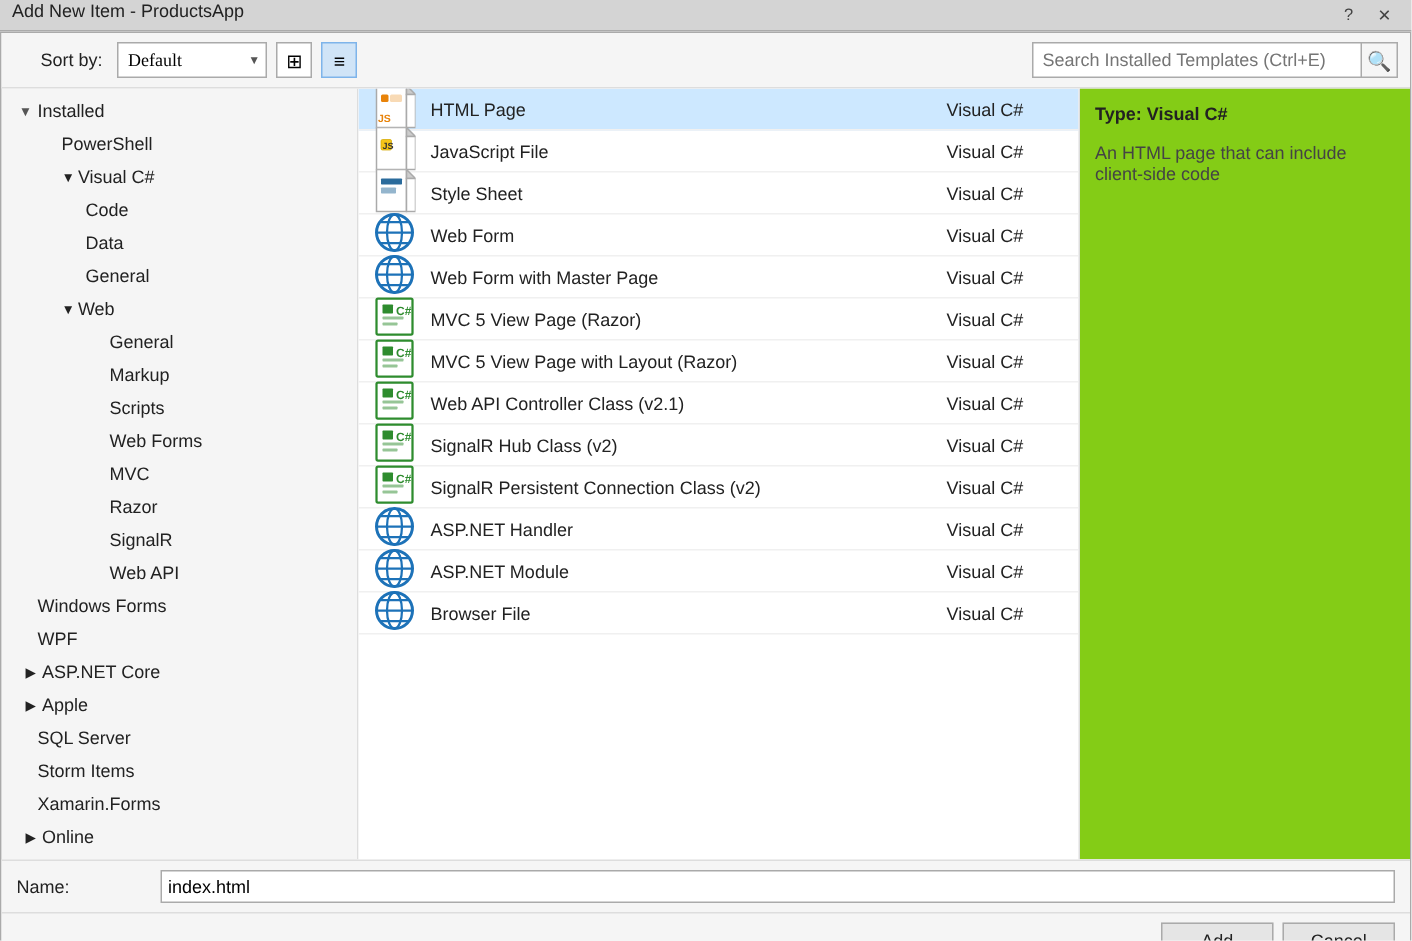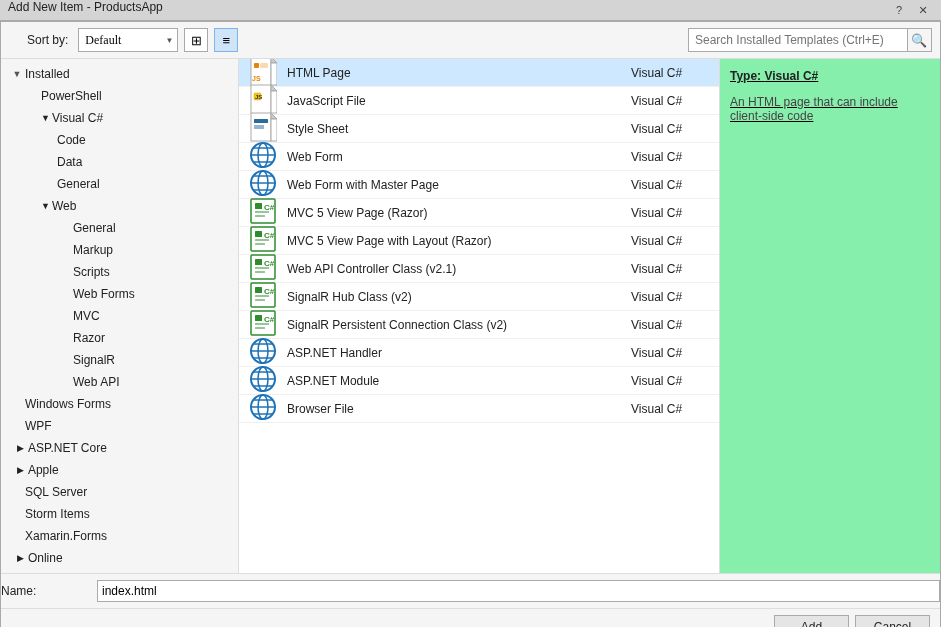--- a/index.html
+++ b/index.html
@@ -210,42 +210,41 @@
       font-size: 12px;
       color: #222;
       width: 80px;
       text-align: left;
     }
 
     
     .right-panel {
       width: 220px;
       min-width: 220px;
-      background: #86efac;
+      background: #84cc16;
       padding: 10px;
       overflow-y: auto;
-      text-decoration: underline;
     }
     .right-panel .type-label {
       font-size: 12px;
       font-weight: bold;
       color: #222;
       margin-bottom: 6px;
     }
     .right-panel .description {
       font-size: 12px;
       color: #444;
       margin-top: 12px;
     }
 
     
     .bottom-bar {
       display: flex;
       align-items: center;
-      padding: 6px 0;
+      padding: 6px 10px;
       border-top: 1px solid #ddd;
       background: #f5f5f5;
       gap: 8px;
     }
     .name-label {
       font-size: 12px;
       color: #222;
       min-width: 40px;
     }
     .name-input {

